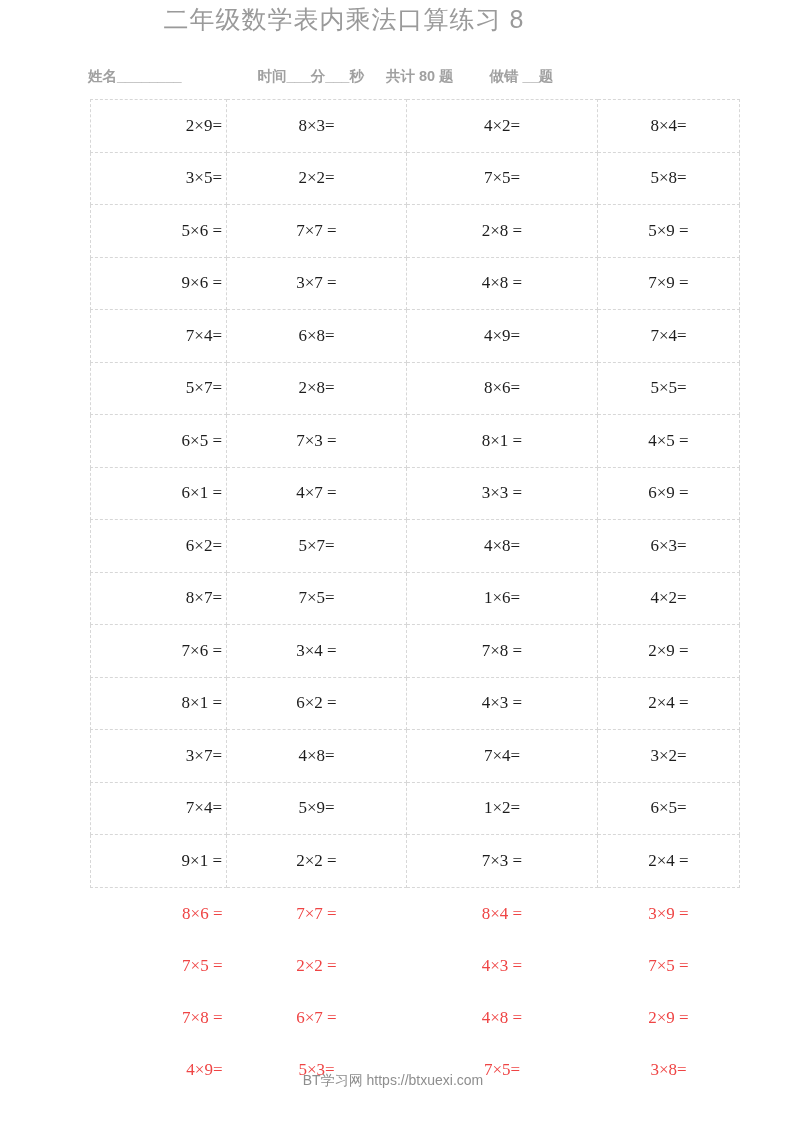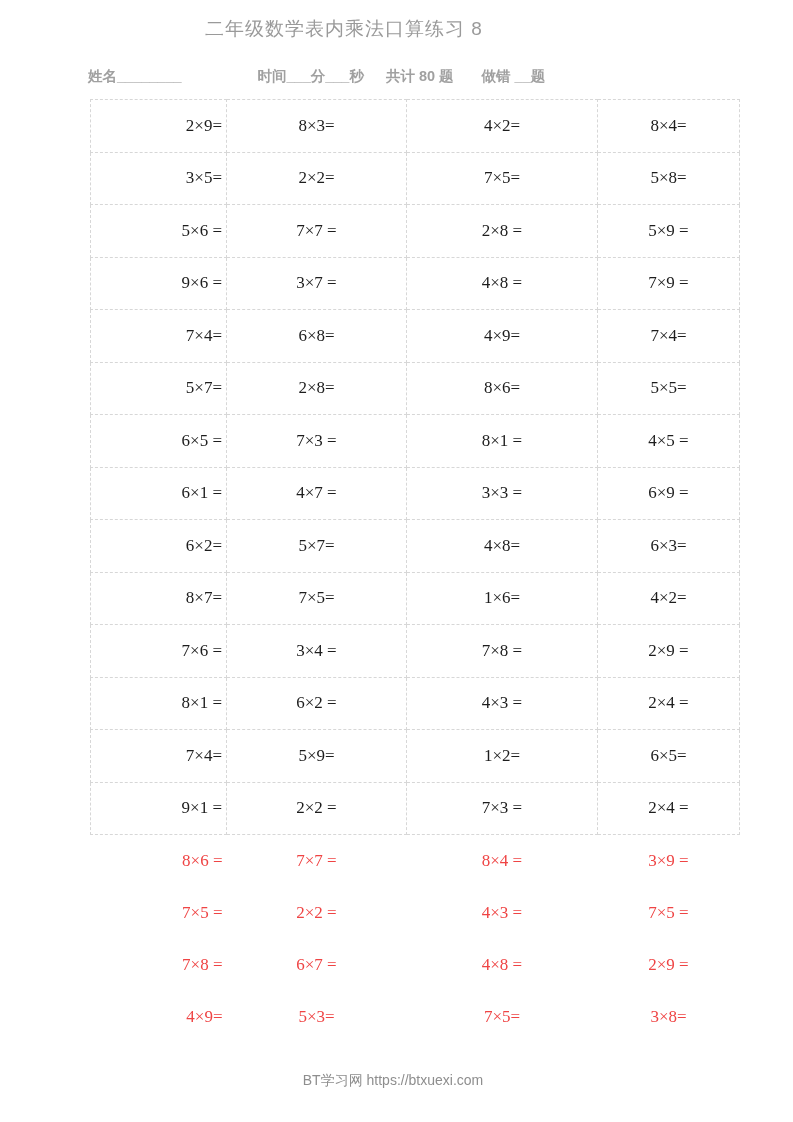--- a/index.html
+++ b/index.html
@@ -11,26 +11,26 @@
     width: 793px;
     height: 1122px;
     position: relative;
     font-family: "Liberation Serif", "DejaVu Serif", serif;
     overflow: hidden;
   }
 
   
   .worksheet-title {
     position: absolute;
-    top: 16px;
+    top: 3px;
     left: 0;
     width: 688px;
     text-align: center;
     font-family: "Liberation Sans", "DejaVu Sans", sans-serif;
-    font-size: 19px;
+    font-size: 25px;
     letter-spacing: 1px;
     color: #9a9a9a;
     white-space: nowrap;
   }
 
   
   .meta-row {
     position: absolute;
     top: 47px;
     left: 88px;
@@ -40,21 +40,21 @@
     justify-content: flex-start;
     font-family: "Liberation Sans", "DejaVu Sans", sans-serif;
     font-size: 14.5px;
     color: #a0a0a0;
     white-space: nowrap;
     font-weight: bold;
   }
   .meta-item { display: inline-block; }
   .meta-name   { margin-right: 76px; }
   .meta-time   { margin-right: 22px; text-align: right; }
-  .meta-total  { margin-right: 28px; }
+  .meta-total  { margin-right: 36px; }
   .meta-wrong  { margin-right: 0; margin-top: 20px; }
 
   
   .practice-table {
     position: absolute;
     left: 90px;
     top: 99px;
     width: 613px;
     border-collapse: collapse;
     table-layout: fixed;
@@ -177,20 +177,26 @@
         <td class="col-3">7×8 =</td>
         <td class="col-4">2×9 =</td>
       </tr>
       <tr class="row-bordered">
         <td class="col-1">8×1 =</td>
         <td class="col-2">6×2 =</td>
         <td class="col-3">4×3 =</td>
         <td class="col-4">2×4 =</td>
       </tr>
       <tr class="row-bordered">
+        <td class="col-1">3×7=</td>
+        <td class="col-2">4×8=</td>
+        <td class="col-3">7×4=</td>
+        <td class="col-4">3×2=</td>
+      </tr>
+      <tr class="row-bordered">
         <td class="col-1">7×4=</td>
         <td class="col-2">5×9=</td>
         <td class="col-3">1×2=</td>
         <td class="col-4">6×5=</td>
       </tr>
       <tr class="row-bordered">
         <td class="col-1">9×1 =</td>
         <td class="col-2">2×2 =</td>
         <td class="col-3">7×3 =</td>
         <td class="col-4">2×4 =</td>

